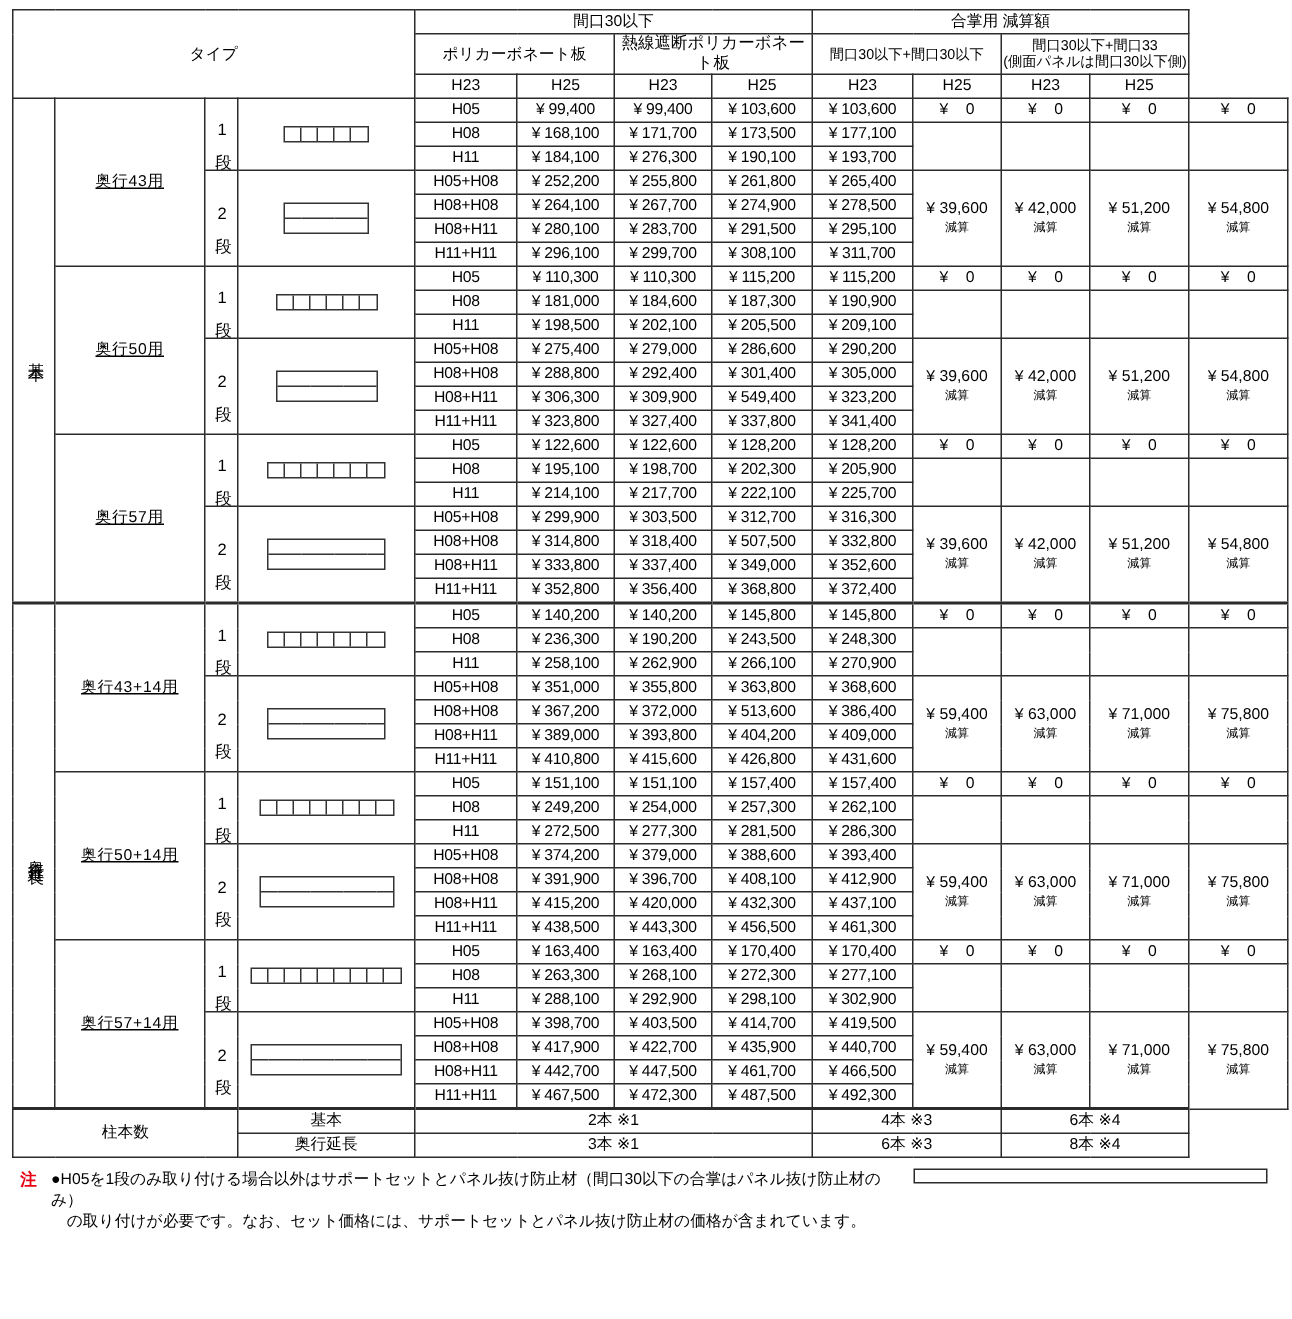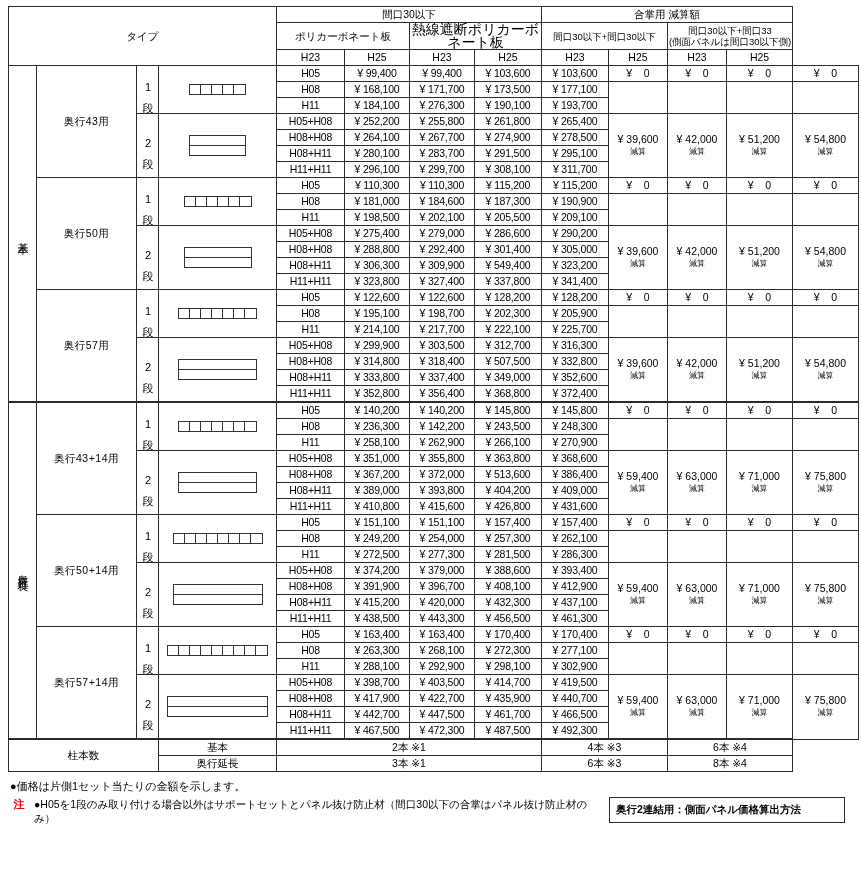--- a/index.html
+++ b/index.html
@@ -42,21 +42,21 @@
   .ded .sub{font-size:8px;display:block;margin-top:-1px;}
   .vert{
     writing-mode:vertical-rl;
     text-orientation:upright;
     letter-spacing:2px;
     font-size:11px;
     white-space:nowrap;
     margin:0 auto;
   }
   .vert-lbl{background:#dedede;}
-  .depth{font-size:11px;letter-spacing:0.5px;}
+  .depth{font-size:11px;letter-spacing:0.5px;text-decoration:underline;}
   .hcode{font-size:10px;letter-spacing:-0.2px;}
   .thickt{border-top:2px solid #2b2b2b !important;}
 
   
   .gridicon{display:flex;justify-content:center;align-items:center;height:100%;}
   .gi{border:1px solid #333;display:flex;}
   .gi .cell{border-right:1px solid #333;box-sizing:border-box;}
   .gi .cell:last-child{border-right:none;}
   .gi-row{display:flex;}
   .gi2{border:1px solid #333;}
@@ -104,21 +104,21 @@
     </colgroup>
 
     <tbody>
         <tr>
       <td class="hd" colspan="4" rowspan="3">タイプ</td>
       <td class="hd" colspan="4">間口30以下</td>
       <td class="hd" colspan="4">合掌用 減算額</td>
     </tr>
     <tr>
       <td class="hd" colspan="2" style="height:24px">ポリカーボネート板</td>
-      <td class="hd" colspan="2" style="font-size:14px">熱線遮断ポリカーボネート板</td>
+      <td class="hd" colspan="2" style="font-size:11px">熱線遮断ポリカーボネート板</td>
       <td class="hd" colspan="2" style="font-size:9.5px">間口30以下+間口30以下</td>
       <td class="hd" colspan="2" style="font-size:9.5px;line-height:11px">
         <span>間口30以下+間口33</span><br>
         <span>(側面パネルは間口30以下側)</span>
       </td>
     </tr>
     <tr>
       <td class="hd">H23</td>
       <td class="hd">H25</td>
       <td class="hd">H23</td>
@@ -449,21 +449,21 @@
           <td class="price thickt">¥ 145,800</td>
           <td class="price thickt">¥ 145,800</td>
           <td class="zero thickt">¥ &nbsp;&nbsp;&nbsp;0</td>
           <td class="zero thickt">¥ &nbsp;&nbsp;&nbsp;0</td>
           <td class="zero thickt">¥ &nbsp;&nbsp;&nbsp;0</td>
           <td class="zero thickt">¥ &nbsp;&nbsp;&nbsp;0</td>
         </tr>
         <tr>
           <td class="hd2 hcode">H08</td>
           <td class="price">¥ 236,300</td>
-          <td class="price">¥ 142,200</td>
+          <td class="price">¥ 190,200</td>
           <td class="price">¥ 243,500</td>
           <td class="price">¥ 248,300</td>
           <td rowspan="2"></td>
           <td rowspan="2"></td>
           <td rowspan="2"></td>
           <td rowspan="2"></td>
         </tr>
         <tr>
           <td class="hd2 hcode">H11</td>
           <td class="price">¥ 258,100</td>
@@ -752,28 +752,27 @@
     <tr>
       <td class="hd">奥行延長</td>
       <td colspan="4">3本 ※1</td>
       <td colspan="2">6本 ※3</td>
       <td colspan="2">8本 ※4</td>
     </tr>
   </tbody>
     </table>
 
   <div class="bottom">
-    <div class="note-line">●価格は片側1セット当たりの金額を示します。</div>
     <div class="notes-wrap">
       <div class="notes-left">
         <div class="note-row">
           <div class="note-badge">注</div>
           <div class="note-body">
             <div>●H05を1段のみ取り付ける場合以外はサポートセットとパネル抜け防止材（間口30以下の合掌はパネル抜け防止材のみ）</div>
+            <div>　の取り付けが必要です。なお、セット価格には、サポートセットとパネル抜け防止材の価格が含まれています。</div>
           </div>
         </div>
       </div>
       <div class="box-right">
-        <div class="bt">奥行2連結用：側面パネル価格算出方法</div>
       </div>
     </div>
   </div>
 </div>
 
 </body></html>

